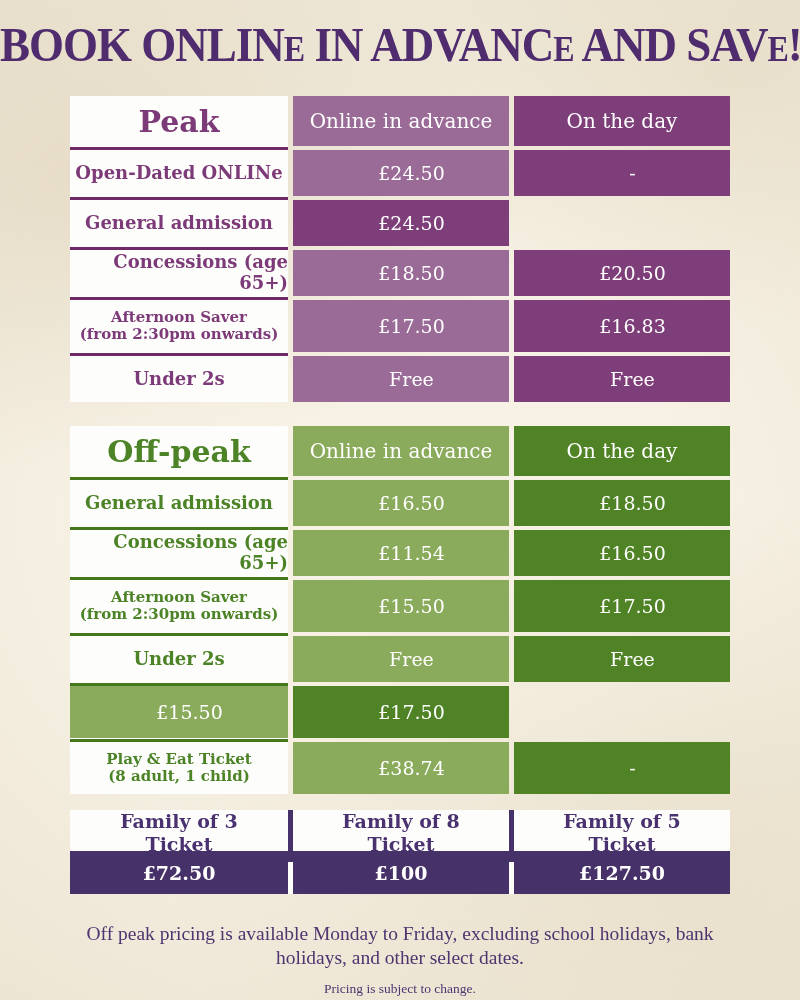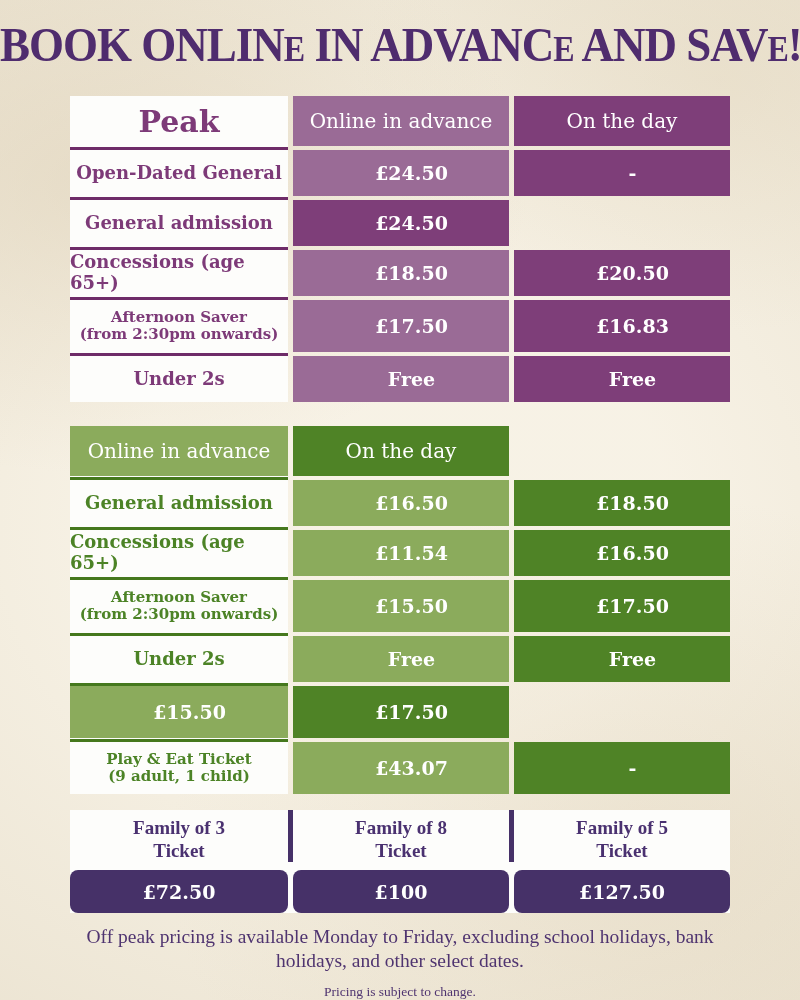--- a/index.html
+++ b/index.html
@@ -26,62 +26,62 @@
   .ptable.offpeak{--line:#45781D;--labcol:#4C8326;--c2:#8BAB5C;--c3:#4F8326;margin-top:24px;}
   .ptable::before{content:"";position:absolute;left:0;top:0;width:218px;height:100%;background:#FDFDFB;}
   .prow{display:grid;grid-template-columns:218px 216px 216px;column-gap:5px;
         margin-bottom:4px;position:relative;height:46px;}
   .prow.head{height:50px;}
   .prow.tall{height:52px;}
   .prow.last{margin-bottom:0;}
   .prow:not(.last)::after{content:"";position:absolute;left:0;bottom:-4px;height:3px;width:218px;
         background:var(--line);z-index:2;}
   .cell{position:relative;z-index:1;display:flex;flex-direction:column;
-        align-items:center;justify-content:center;text-align:left;}
+        align-items:center;justify-content:center;text-align:right;}
   .lab{font-weight:bold;color:var(--labcol);font-size:18px;line-height:1.15;}
   .tall .lab{font-size:15px;}
   .lab .sub{font-size:15px;}
   .lab .sub:empty{display:none;}
   .tbl-title{font-weight:bold;color:var(--labcol);font-size:30px;}
   .colhead{background:var(--c2);color:#FFFFFF;font-weight:normal;font-size:20px;}
   .colhead.day{background:var(--c3);}
-  .price{color:#FFFFFF;font-weight:bold;font-size:19px;padding-left:21px;}
+  .price{color:#FFFFFF;font-weight:normal;font-size:19px;padding-left:21px;}
   .online-bg{background:var(--c2);}
   .day-bg{background:var(--c3);}
   
   .family{width:660px;margin:16px auto 0;position:relative;}
   .family::before{content:"";position:absolute;left:0;top:0;width:100%;height:100%;background:#FDFDFB;}
   .fband{display:grid;grid-template-columns:218px 216px 216px;column-gap:5px;position:relative;}
-  .fband.heads{height:60px;font-family:Liberation Serif, serif;}
+  .fband.heads{height:41px;}
   .fband.prices{height:43px;}
   .fhead{color:#4A3170;font-weight:bold;font-size:19px;line-height:1.2;}
-  .fprice{background:#463168;color:#FFFFFF;font-weight:bold;font-size:19px;border-radius:8px;}
+  .fprice{background:#463168;color:#FFFFFF;font-weight:bold;font-size:19px;}
   .vline{position:absolute;top:0;width:5px;height:52px;background:#463168;z-index:2;}
   .vline.v1{left:218px;}
   .vline.v2{left:439px;}
   
-  .footnote{width:700px;margin:12px auto 0;text-align:center;color:#4F3470;
+  .footnote{width:700px;margin:28px auto 0;text-align:center;color:#4F3470;
         font-family:"Liberation Serif","DejaVu Serif",serif;font-size:19.5px;line-height:1.25;}
   .subnote{margin:10px auto 0;text-align:center;color:#4F3470;
         font-family:"Liberation Serif","DejaVu Serif",serif;font-size:13.5px;}
 </style>
 </head>
 <body>
 
 <div class="title">BOOK ONLINe IN ADVANCe AND SAVe!</div>
 
 <div class="ptable peak">
   <div class="prow head">
     <div class="cell tbl-title">Peak</div>
     <div class="cell colhead">Online in advance</div>
     <div class="cell colhead day">On the day</div>
   </div>
   <div class="prow">
     <div class="cell lab">
-        <span>Open-Dated General</span>
+        <span>Open-Dated ONLINe</span>
       </div>
     <div class="cell price online-bg">£24.50</div>
     <div class="cell price day-bg">-</div>
   </div>
   <div class="prow">
     <div class="cell lab">
         <span>General admission</span>
       </div>
     <div class="cell price day-bg">£24.50</div>
   </div>
@@ -104,20 +104,21 @@
     <div class="cell lab">
         <span>Under 2s</span>
       </div>
     <div class="cell price online-bg">Free</div>
     <div class="cell price day-bg">Free</div>
   </div>
 </div>
 
 <div class="ptable offpeak">
   <div class="prow head">
+    <div class="cell tbl-title">Off-peak</div>
     <div class="cell colhead">Online in advance</div>
     <div class="cell colhead day">On the day</div>
   </div>
   <div class="prow">
     <div class="cell lab">
         <span>General admission</span>
       </div>
     <div class="cell price online-bg">£16.50</div>
     <div class="cell price day-bg">£18.50</div>
   </div>
@@ -143,23 +144,23 @@
     <div class="cell price online-bg">Free</div>
     <div class="cell price day-bg">Free</div>
   </div>
   <div class="prow tall">
     <div class="cell price online-bg">£15.50</div>
     <div class="cell price day-bg">£17.50</div>
   </div>
   <div class="prow tall last">
     <div class="cell lab">
         <span>Play &amp; Eat Ticket</span>
-        <span class="sub">(9 adult, 1 child)</span>
+        <span class="sub">(8 adult, 1 child)</span>
       </div>
-    <div class="cell price online-bg">£43.07</div>
+    <div class="cell price online-bg">£38.74</div>
     <div class="cell price day-bg">-</div>
   </div>
 </div>
 
 <div class="family">
   <div class="fband heads">
     <div class="cell fhead">
         <span>Family of 3</span>
         <span>Ticket</span>
       </div>

